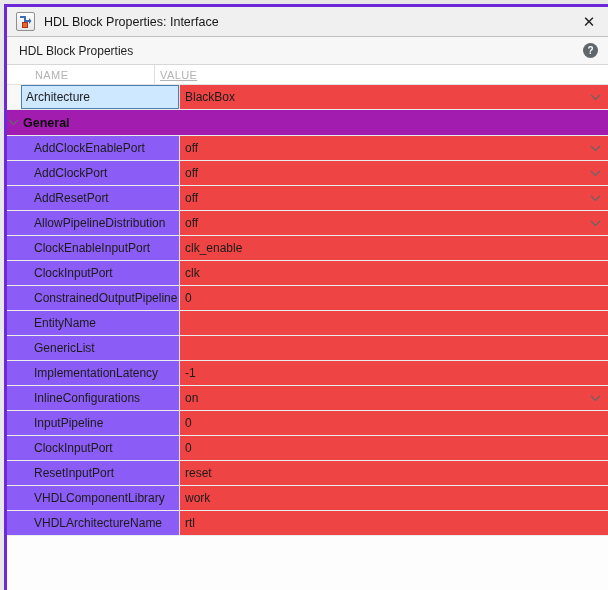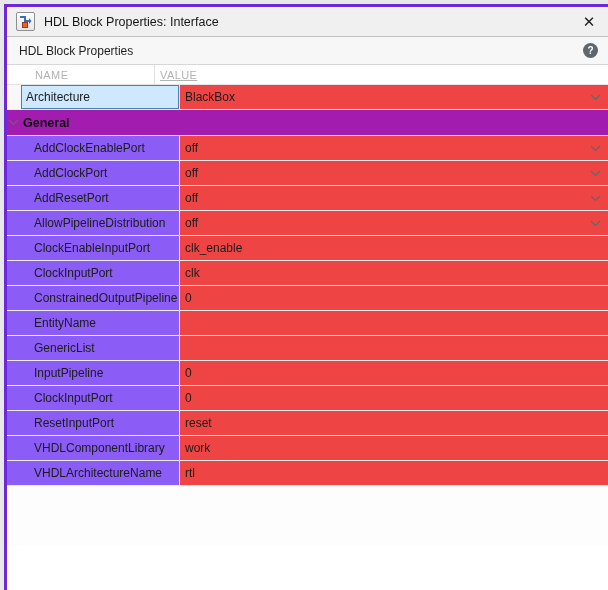--- a/index.html
+++ b/index.html
@@ -229,20 +229,41 @@
         <div class="prow">
           <div class="name-cell">
             <span>GenericList</span>
           </div>
           <div class="value-cell">
             <span class="value-text"></span>
           </div>
         </div>
         <div class="prow">
           <div class="name-cell">
+            <span>ImplementationLatency</span>
+          </div>
+          <div class="value-cell">
+            <span class="value-text">-1</span>
+          </div>
+        </div>
+        <div class="prow">
+          <div class="name-cell">
+            <span>InlineConfigurations</span>
+          </div>
+          <div class="value-cell">
+            <span class="value-text">on</span>
+            <span class="dd-chevron">
+              <svg width="11" height="7" viewBox="0 0 11 7">
+                <polyline points="1,1 5.5,5.5 10,1" fill="none" stroke="#666666" stroke-width="1.2"></polyline>
+              </svg>
+            </span>
+          </div>
+        </div>
+        <div class="prow">
+          <div class="name-cell">
             <span>InputPipeline</span>
           </div>
           <div class="value-cell">
             <span class="value-text">0</span>
           </div>
         </div>
         <div class="prow">
           <div class="name-cell">
             <span>ClockInputPort</span>
           </div>

